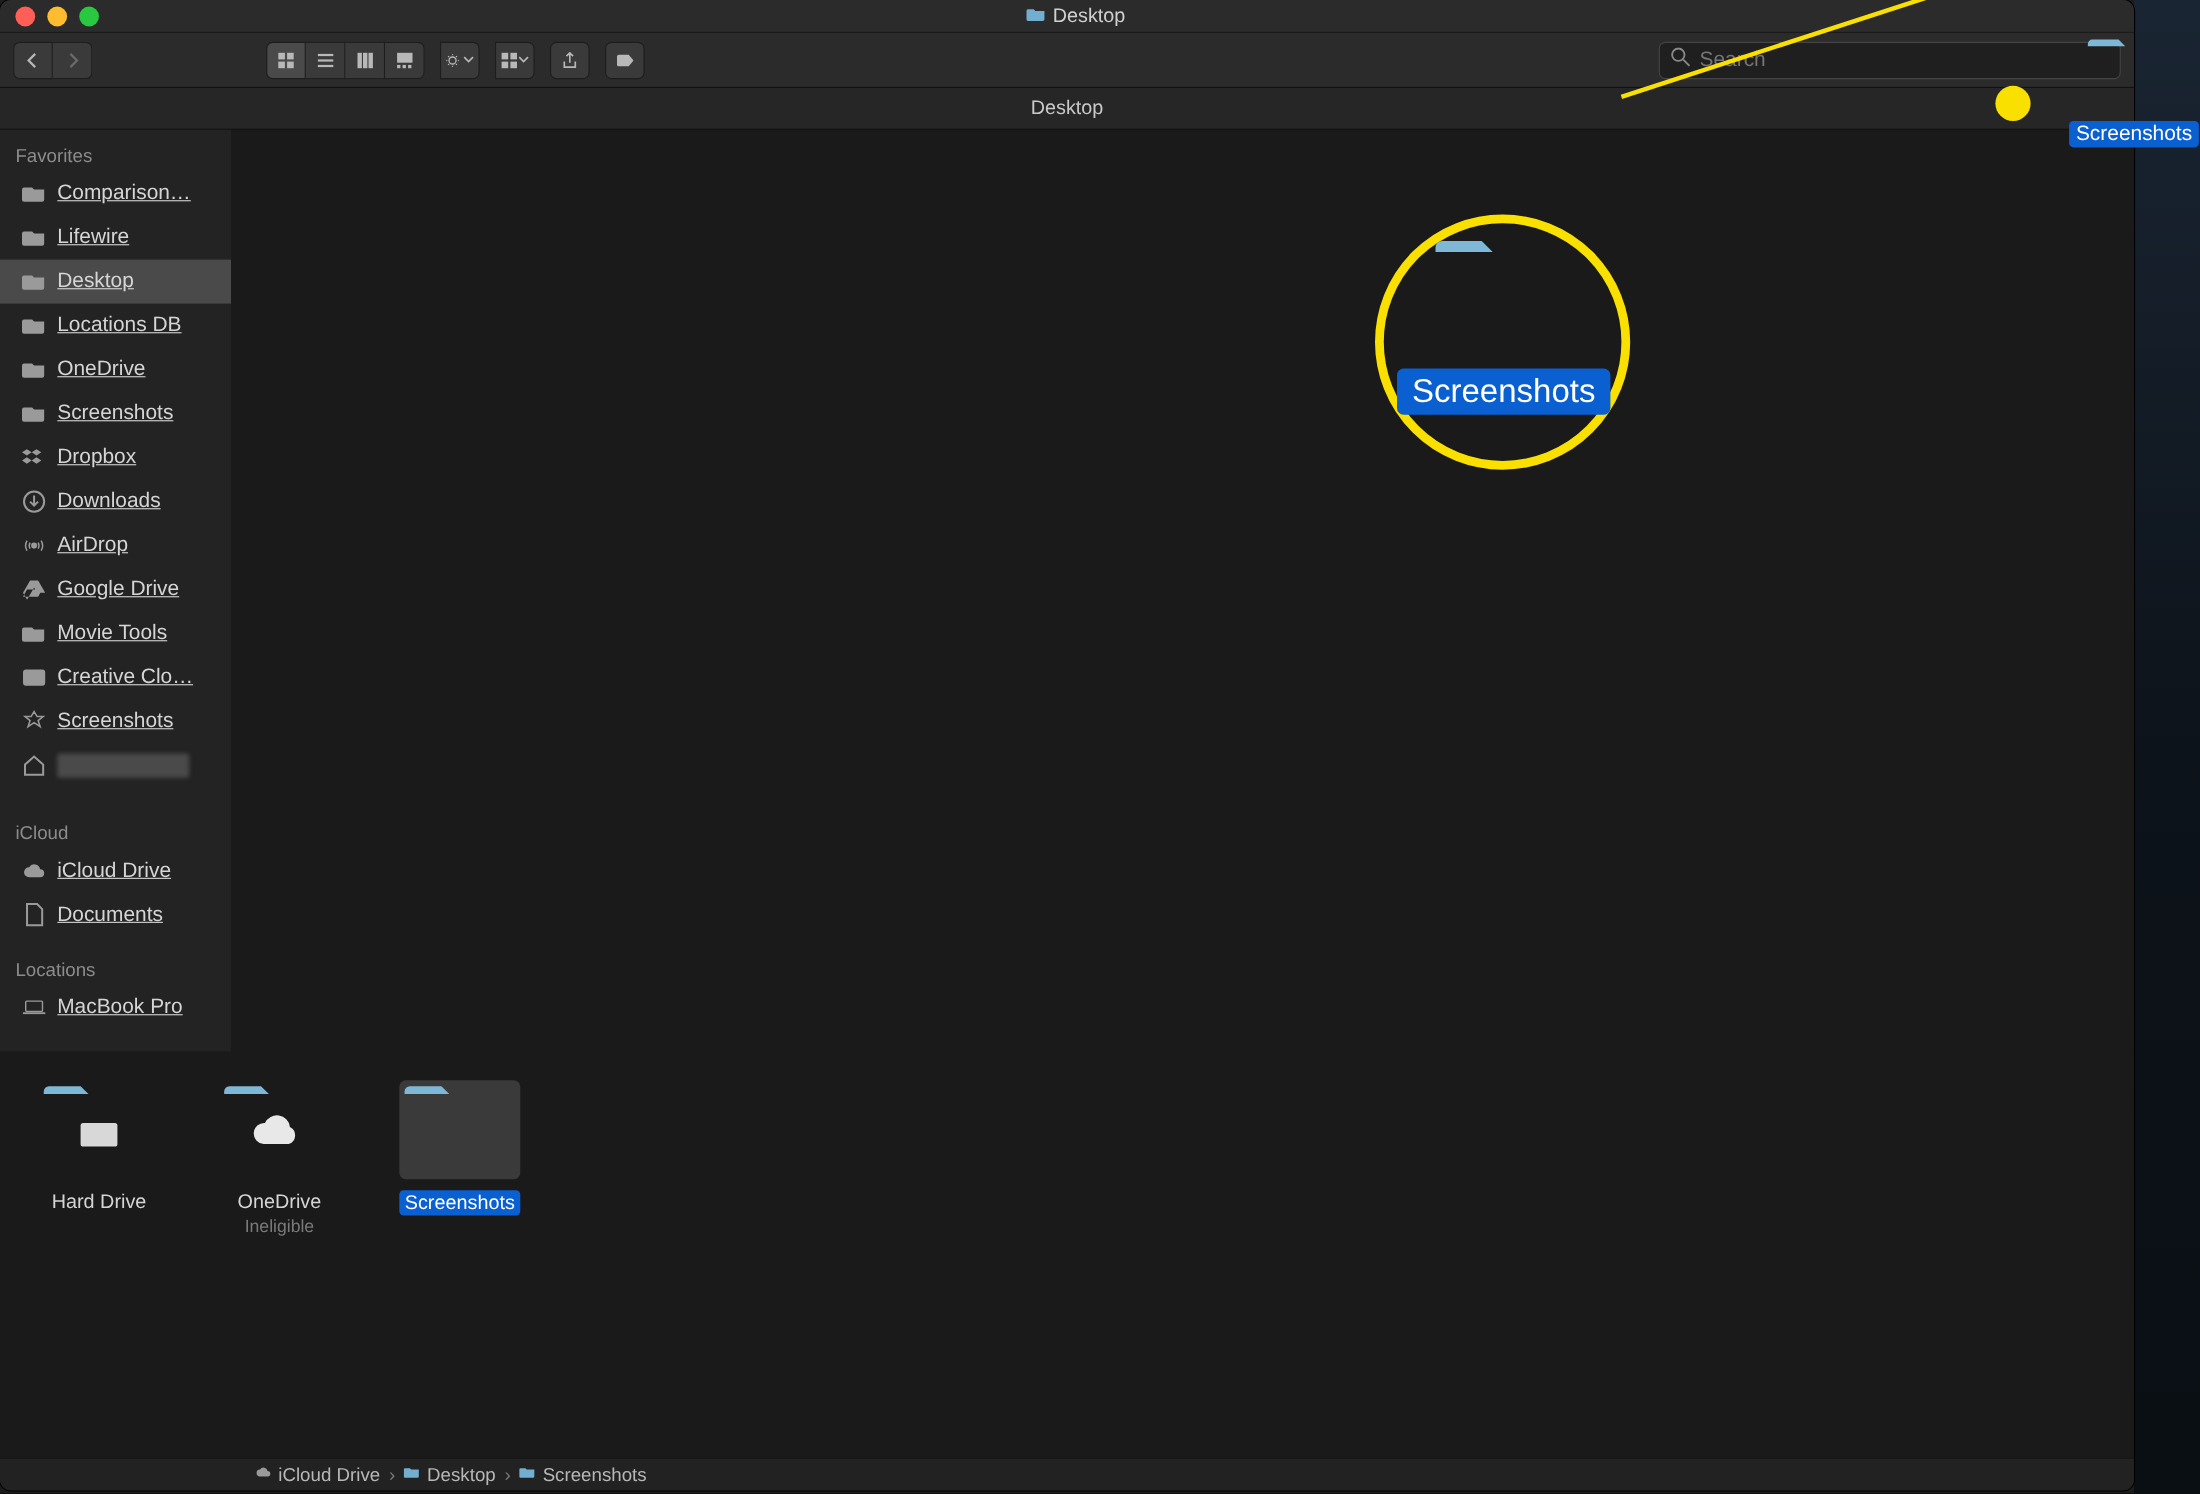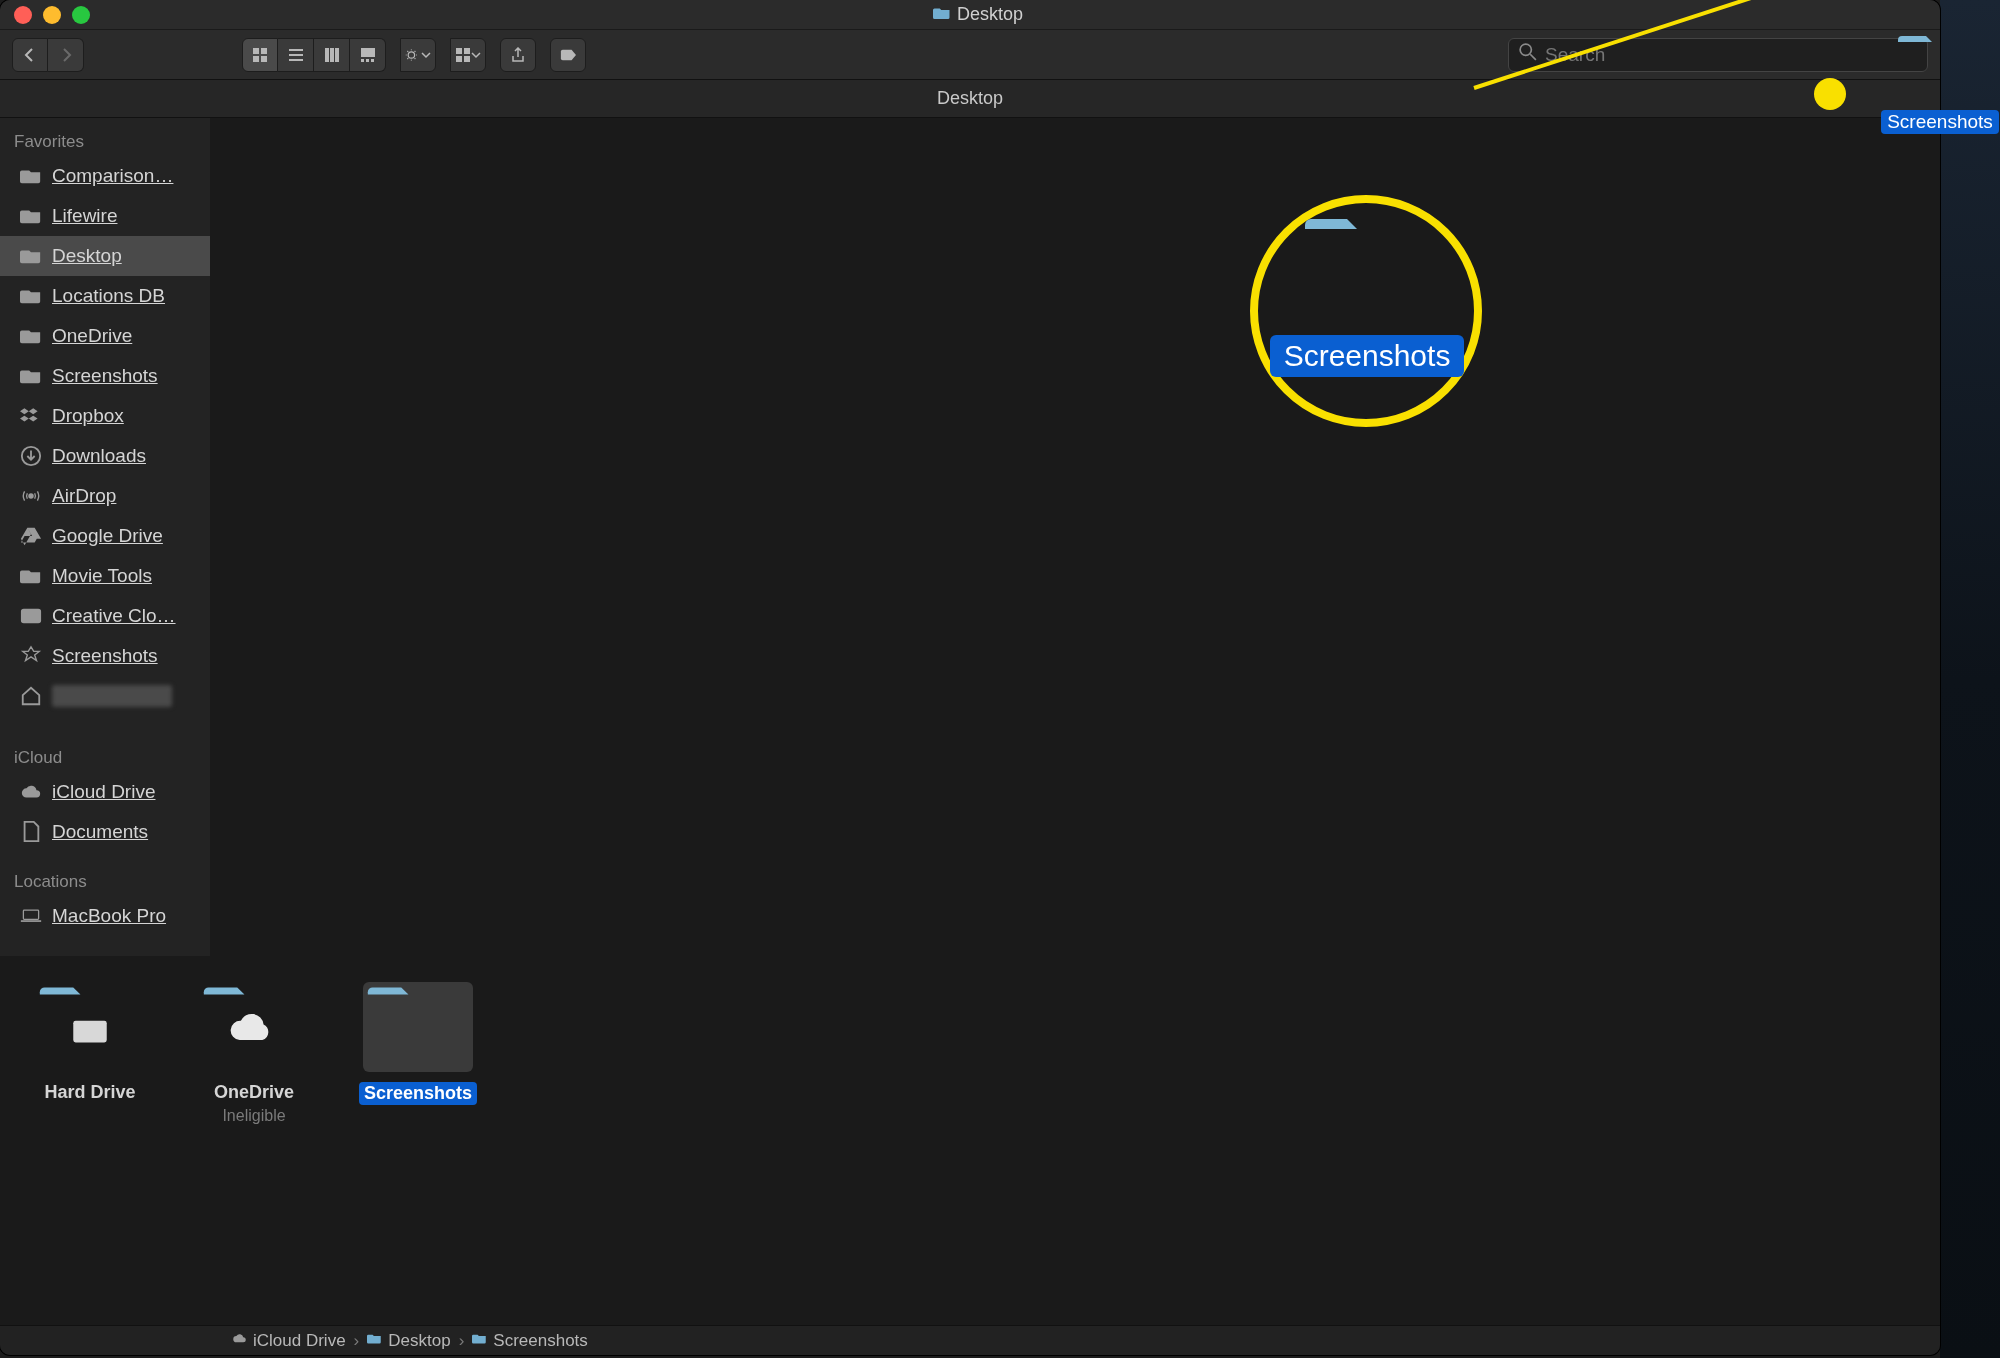--- a/index.html
+++ b/index.html
@@ -77,21 +77,21 @@
   .sb-icon { width:22px; height:22px; display:flex; align-items:center; justify-content:center; }
   .sb-icon svg { width:22px; height:22px; fill:#9a9a9a; }
   .sb-label { white-space:nowrap; overflow:hidden; text-overflow:ellipsis; flex:1;text-decoration:underline; }
   
   
   .content { flex:1; background:#1a1a1a; display:flex; flex-wrap:wrap; align-content:flex-start; padding:26px 20px; gap:34px 24px; position:relative;}
   .item { width:140px; display:flex; flex-direction:column; align-items:center; gap:10px; }
   .item.selected .icon-wrap { background:#3a3a3a; border-radius:6px; }
   .item.selected .item-label { background:#0a5fd1; color:#fff; border-radius:4px; padding:1px 5px;}
   .icon-wrap { width:110px; height:90px; display:flex; align-items:center; justify-content:center; }
-  .item-label { color:#d5d5d5; font-size:18px; text-align:left;font-weight:bold; }
+  .item-label { color:#d5d5d5; font-size:18px; text-align:left; }
   .item-sub { color:#7a7a7a; font-size:16px; margin-top:-6px; }
   
   
   .pathbar {
     height:30px; background:#222; display:flex; align-items:center; padding:0 14px 0 232px; gap:8px;
     color:#b8b8b8; font-size:17px; border-top:1px solid #111;
   }
   .pathbar .crumb { display:flex; align-items:center; gap:6px; }
   .pathbar .sep { color:#7a7a7a; }
   .pathbar svg { width:15px; height:15px; fill:#9a9a9a; }

